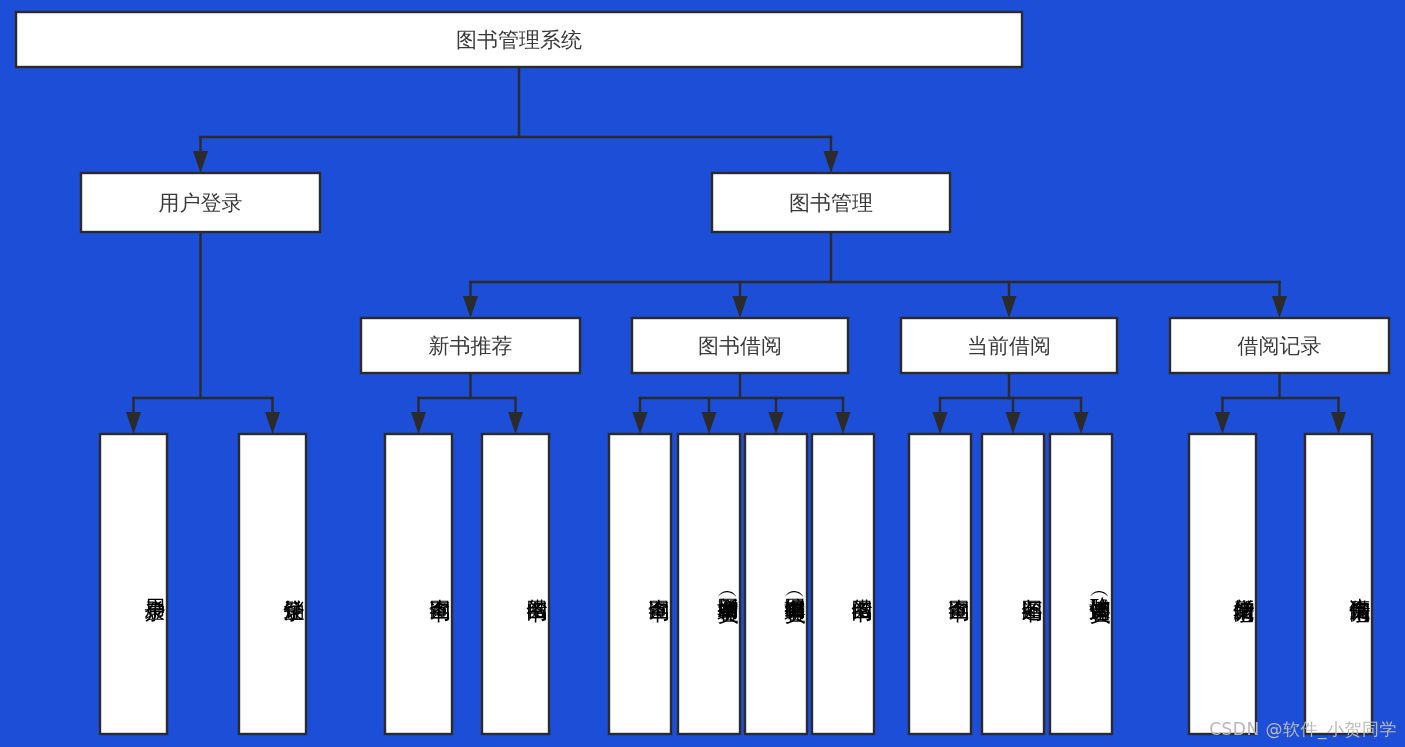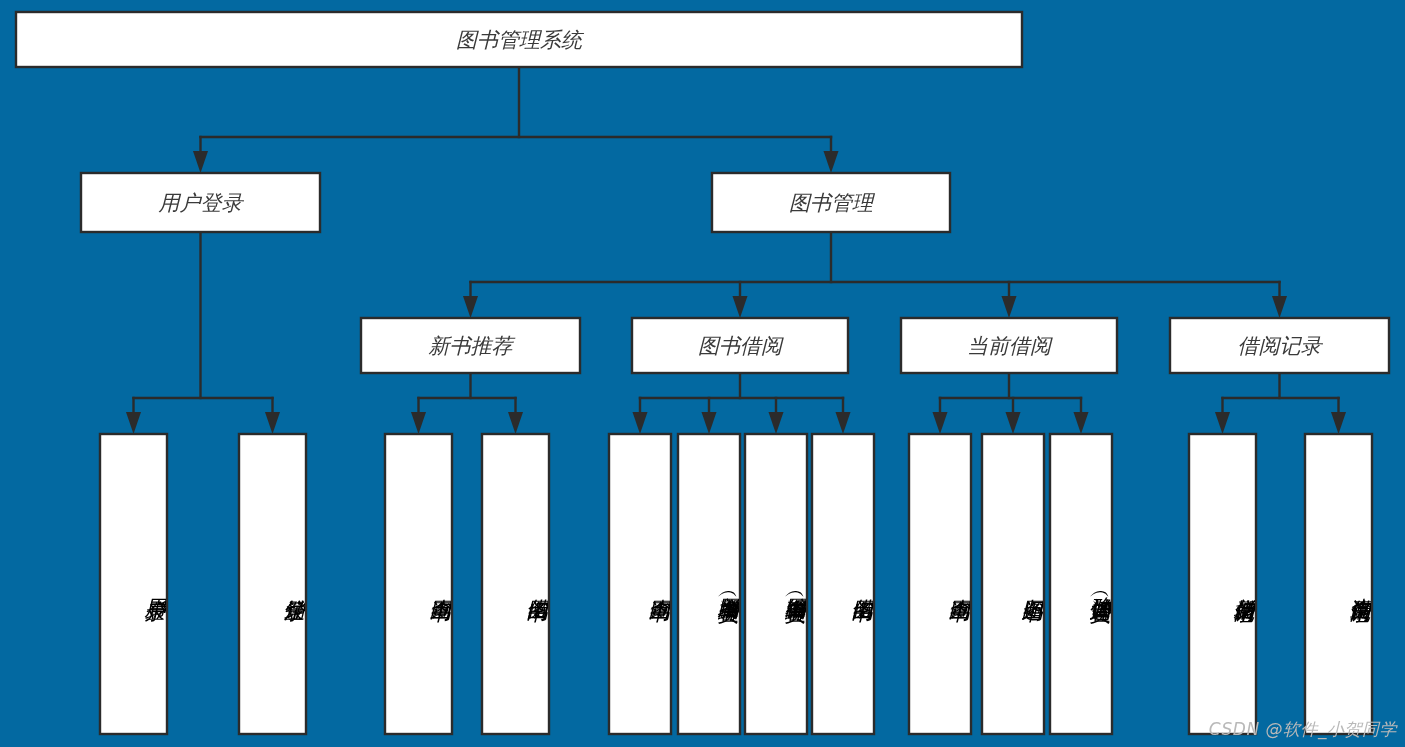--- a/index.html
+++ b/index.html
@@ -11,22 +11,21 @@
   body {
     width: 1405px;
     height: 747px;
     overflow: hidden;
     font-family: "DejaVu Sans", "Liberation Sans", sans-serif;
   }
   #diagram-root {
     position: relative;
     width: 1405px;
     height: 747px;
-    background: #0369a1;
-    font-style: italic;
+    background: #1d4ed8;
   }
   svg.diagram-canvas {
     display: block;
     width: 1405px;
     height: 747px;
   }
   .node-box {
     fill: #ffffff;
     stroke: #2b2b2b;
     stroke-width: 2.4;

